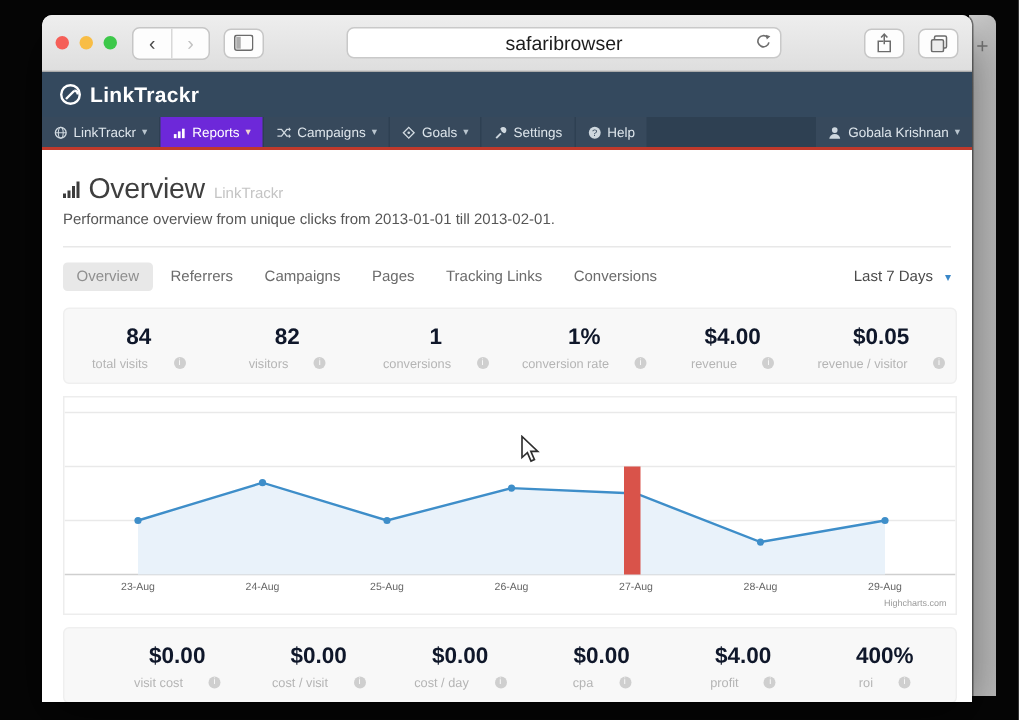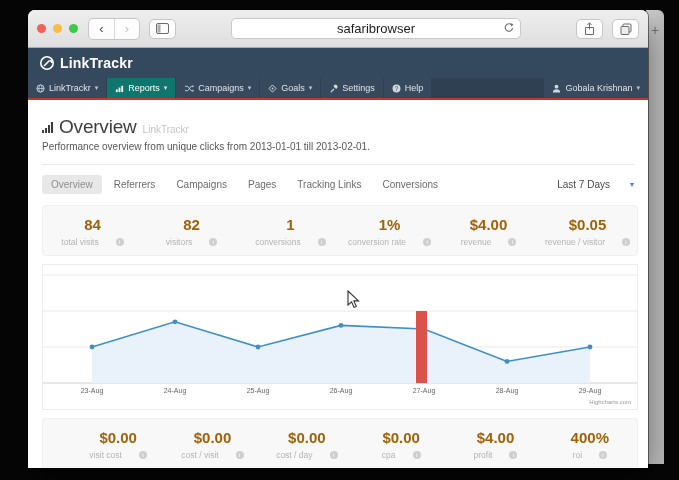--- a/index.html
+++ b/index.html
@@ -41,44 +41,44 @@
   .site-header { height:30px; flex:none; background:#34495e; display:flex; align-items:center;
     padding:0 11px; gap:5px; }
   .logo-text { color:#fff; font-size:14px; font-weight:700; letter-spacing:.2px; }
 
   
   .nav-bar { height:22px; flex:none; background:#2e4052; display:flex; align-items:stretch;
     border-bottom:2px solid #c0392b; }
   .nav-item { background:#37495c; margin-right:1px; padding:0 8px; display:flex; align-items:center;
     gap:4px; font-size:9px; color:#dde5eb; white-space:nowrap; }
   .nav-item .caret { font-size:7px; color:#b9c5cf; }
-  .nav-item.active { background:#0f766e; color:#fff; }
+  .nav-item.active { background:#6d28d9; color:#fff; }
   .nav-item.user { margin-left:auto; margin-right:0; }
 
   
   .content { flex:1; background:#fff; position:relative; overflow:hidden; }
   .head-block { padding:16px 14px 0 14px; }
   .title-row { display:flex; align-items:baseline; gap:6px; }
   .bars-icon { display:flex; align-items:flex-end; gap:1px; height:11px; }
   .bars-icon i { display:block; width:2px; background:#3c3c3c; }
   .page-title { font-size:19px; font-weight:400; color:#3f3f3f; letter-spacing:-.2px; }
   .title-suffix { font-size:10px; color:#c4c4c4; }
   .subtitle { font-size:10px; color:#565656; margin-top:3px; }
   .divider { border-bottom:1px solid #e8e8e8; margin-top:12px; }
 
   .tabs-row { display:flex; align-items:center; padding:10px 14px 8px 14px; font-size:10px; color:#6b6b6b; }
   .tab { padding:4px 9px; border-radius:3px; margin-right:3px; }
   .tab.active { background:#e8e8e8; color:#8f8f8f; }
-  .date-filter { margin-left:auto; color:#4a4a4a; display:flex; align-items:center; gap:20px; }
+  .date-filter { margin-left:auto; color:#4a4a4a; display:flex; align-items:center; gap:8px; }
   .date-filter .caret { color:#3a87c8; font-size:8px; }
 
   .stats-panel { margin:3px 10px 0 14px; background:#f8f8f8; border:1px solid #efefef;
     border-radius:4px; display:flex; padding:9px 0 8px 0; }
   .stat { flex:1; text-align:center; }
-  .stat-value { font-size:15px; font-weight:600; color:#a16207; line-height:19px; }
+  .stat-value { font-size:15px; font-weight:600; color:#0f172a; line-height:19px; }
   .stat-label { font-size:8.5px; color:#b4b4b4; margin-top:3px; display:flex;
     align-items:center; justify-content:center; gap:17px; }
   .info-dot { display:inline-block; width:8px; height:8px; border-radius:50%; background:#cfcfcf;
     color:#fff; font-size:6px; line-height:8px; text-align:center; font-style:normal; }
 
   .chart-panel { margin:8px 10px 0 14px; height:146px; border:1px solid #ededed; background:#fff;
     position:relative; }
   .chart-panel svg { position:absolute; inset:0; }
 
   .stats-panel.bottom { margin-top:8px;padding-left:28px; }

